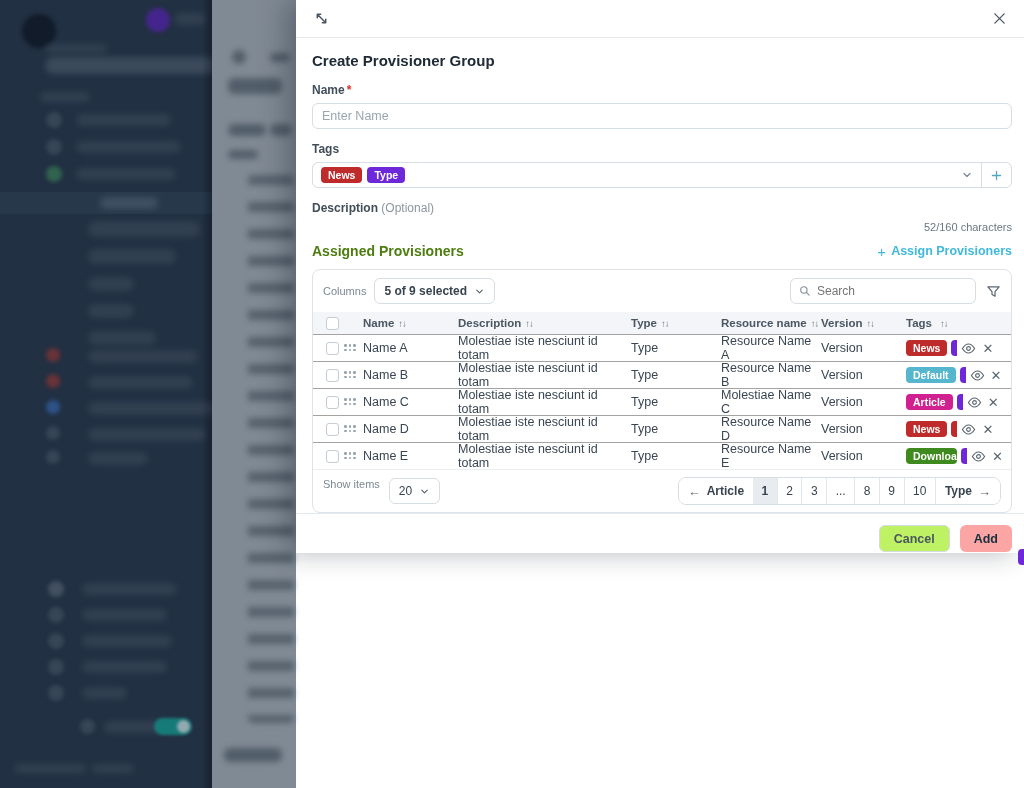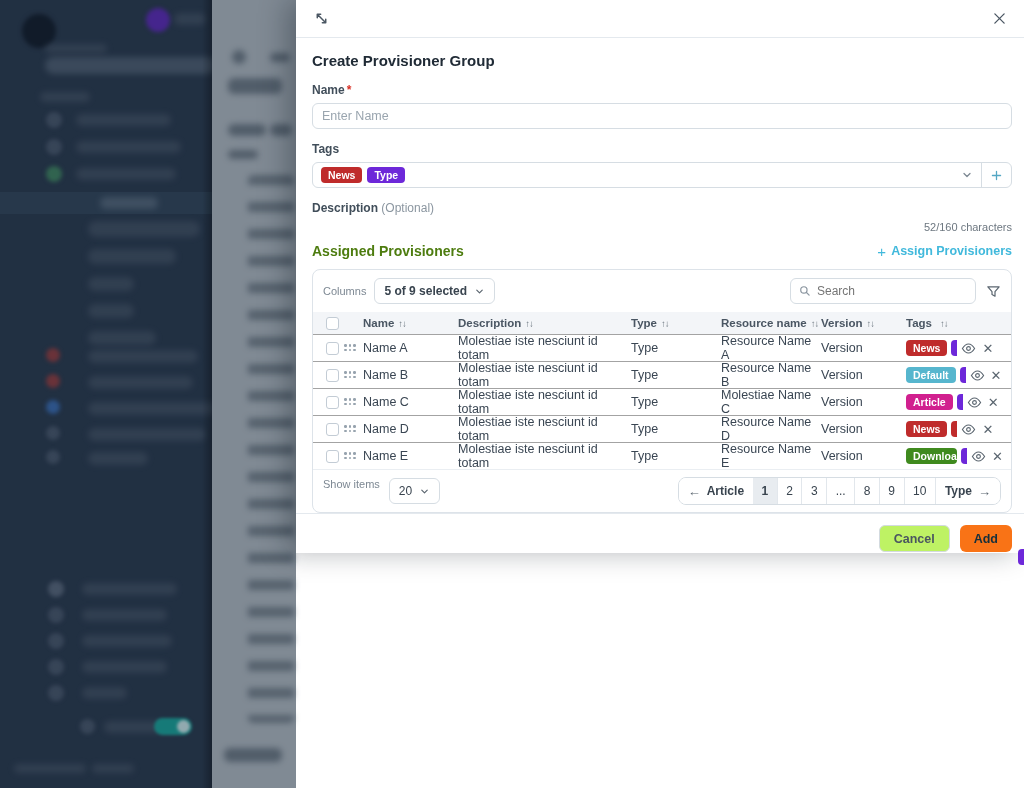--- a/index.html
+++ b/index.html
@@ -105,21 +105,21 @@
   .pg.num { padding:0 8.5px; font-weight:400; }
   .pg.active { background:#e8ecf0; font-weight:700; }
   .pg .arr { font-size:13px; color:#5b6670; }
 
   .edge-sliver { position:absolute; right:0; width:6px; height:16px; border-radius:4px 0 0 4px; }
 
   .modal-footer { flex:none; height:50px; border-top:1px solid #e4e9ee; display:flex; align-items:center;
     justify-content:flex-end; gap:10px; padding:0 12px; }
   .btn { height:27px; border-radius:6px; font-size:12.5px; font-family:inherit; cursor:pointer; padding:0 14px; }
   .btn-cancel { background:#bef264; border:1px solid #d3dae0; color:#4a5560; font-weight:600; }
-  .btn-add { background:#f97316; border:none; color:#16303d; font-weight:700; }
+  .btn-add { background:#fca5a5; border:none; color:#16303d; font-weight:700; }
 </style>
 </head>
 <body>
 
 <div class="stage">
 
   <div class="sidebar">
     <div class="dotc" style="left:22px; top:14px; width:34px; height:34px; background:#121d2c;"></div>
     <div class="dotc" style="left:146px; top:8px; width:24px; height:24px; background:rgba(109,40,217,.8);"></div>
     <div class="blob" style="left:174px; top:13px; width:32px; height:12px;"></div>

